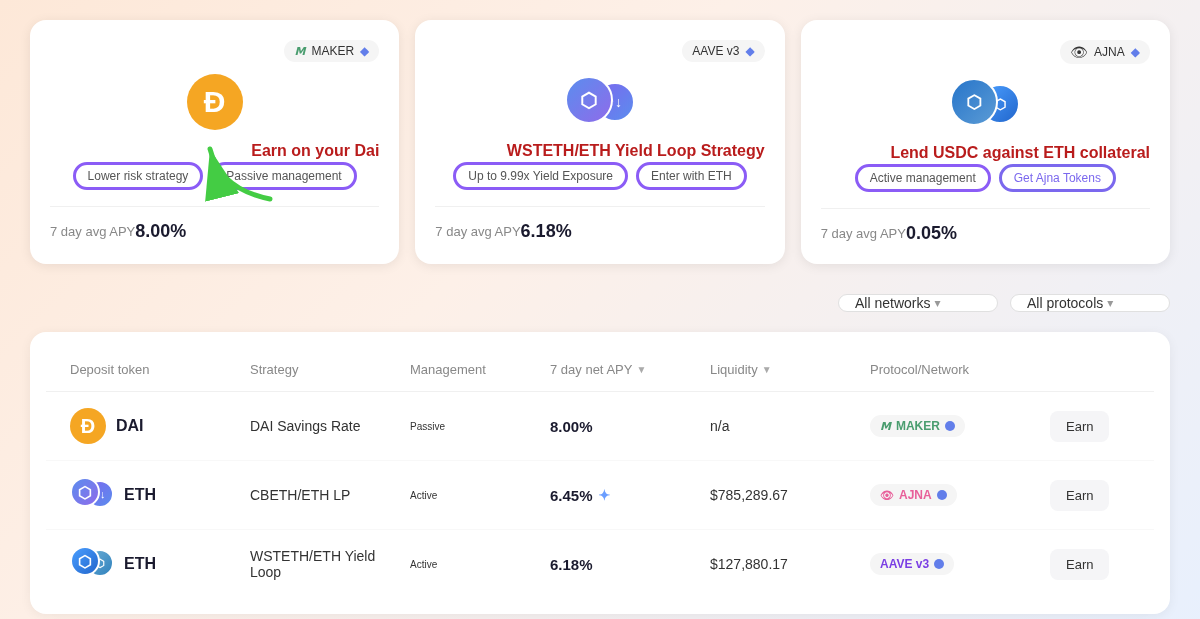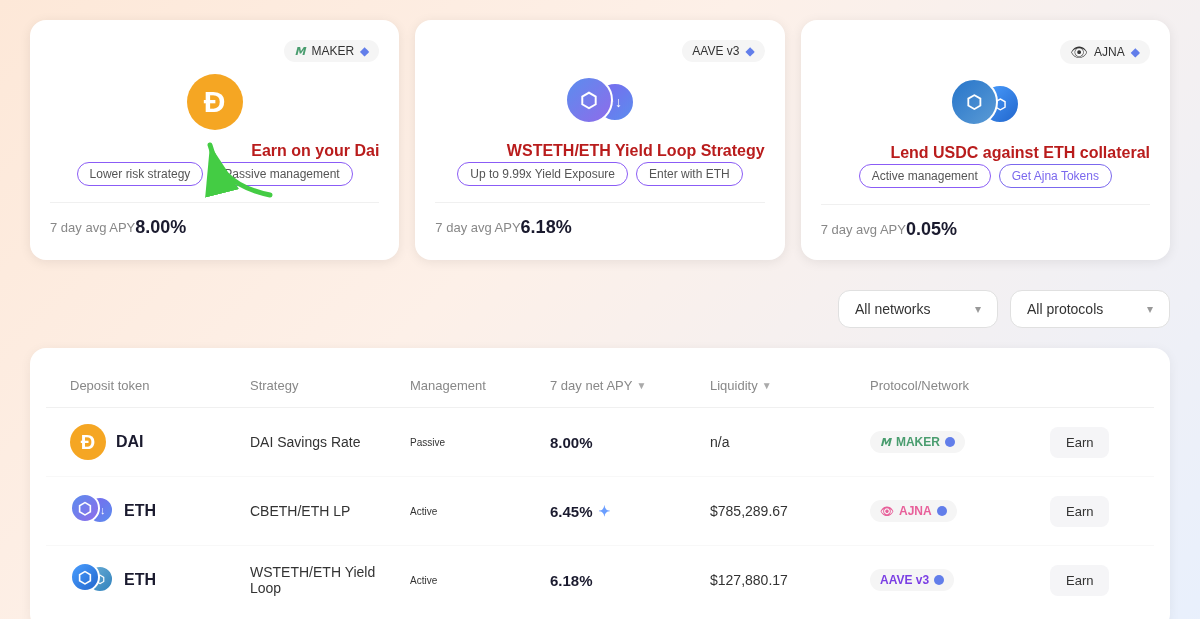--- a/index.html
+++ b/index.html
@@ -51,21 +51,21 @@
       margin-bottom: 2px;
     }
     .card-tags {
       display: flex;
       gap: 8px;
       justify-content: center;
       flex-wrap: wrap;
       margin-bottom: 16px;
     }
     .tag {
-      border: 1px solid #8b5cf6;
+      border: 3px solid #8b5cf6;
       border-radius: 20px;
       padding: 4px 12px;
       font-size: 12px;
       color: #555;
       background: white;
     }
     .tag.ajna {
       border-color: #7b68ee;
       color: #7b68ee;
     }
@@ -91,26 +91,25 @@
       gap: 12px;
       margin-bottom: 20px;
     }
     .filter-dropdown {
       display: flex;
       align-items: center;
       gap: 4px;
       background: white;
       border: 1px solid #e0e0e0;
       border-radius: 12px;
-      padding: 10px 16px;
+      padding: 0 16px;
       font-size: 14px;
       color: #333;
       cursor: pointer;
       min-width: 160px;
-      justify-content: space-between;
     }
     .chevron {
       color: #999;
       font-size: 12px;
     }
     .table-area {
       background: white;
       border-radius: 16px;
       padding: 16px;
       box-shadow: 0 2px 12px rgba(0,0,0,0.06);

